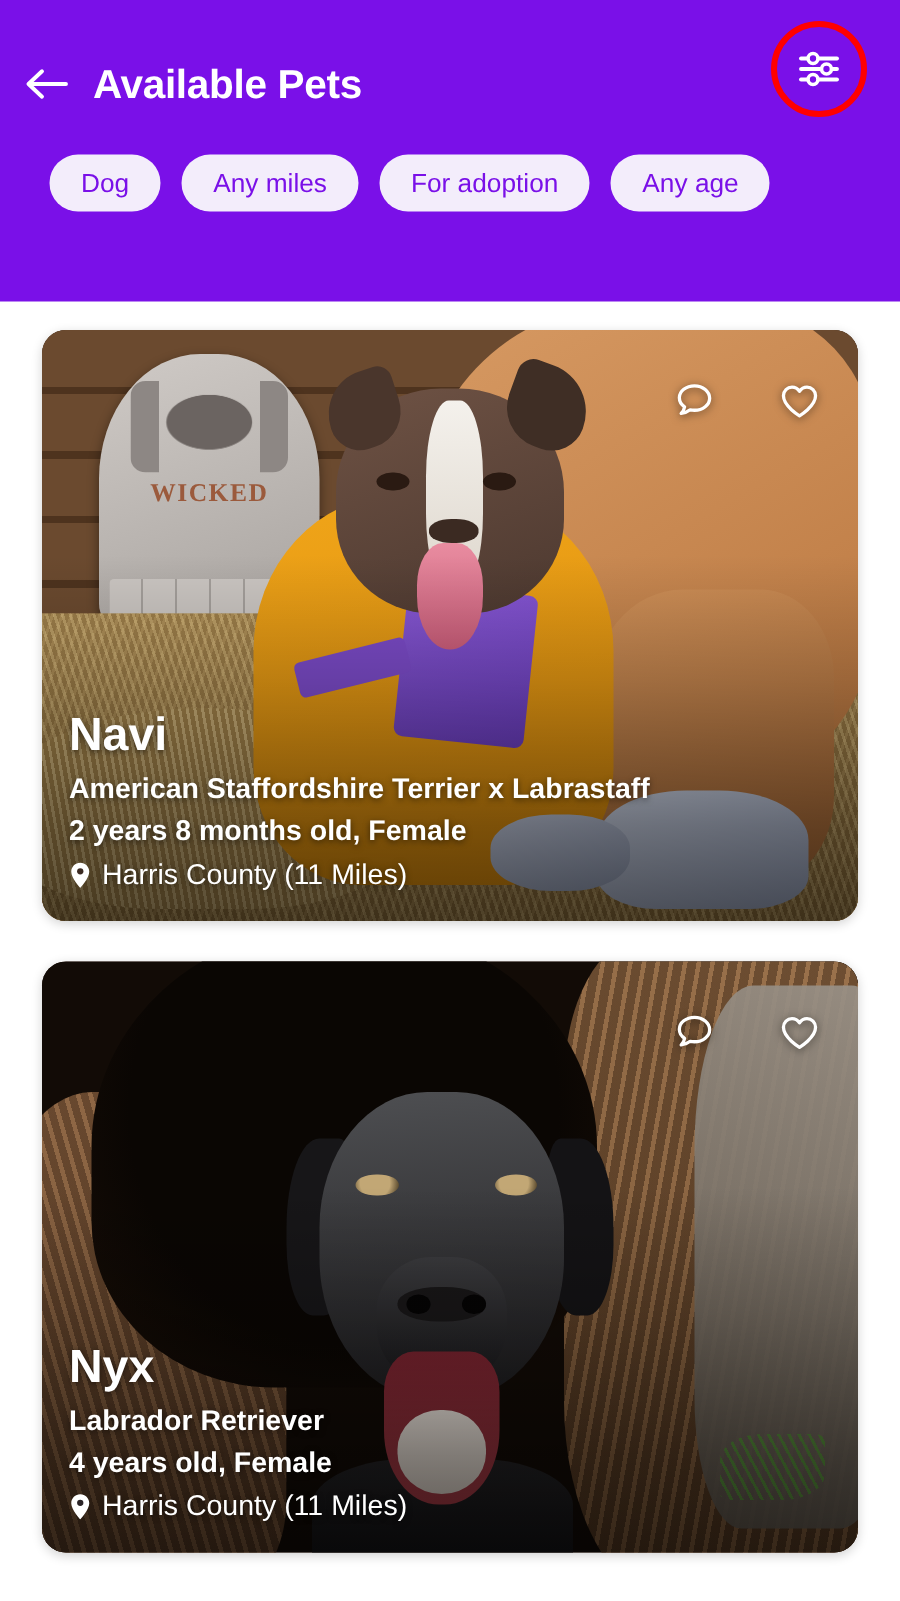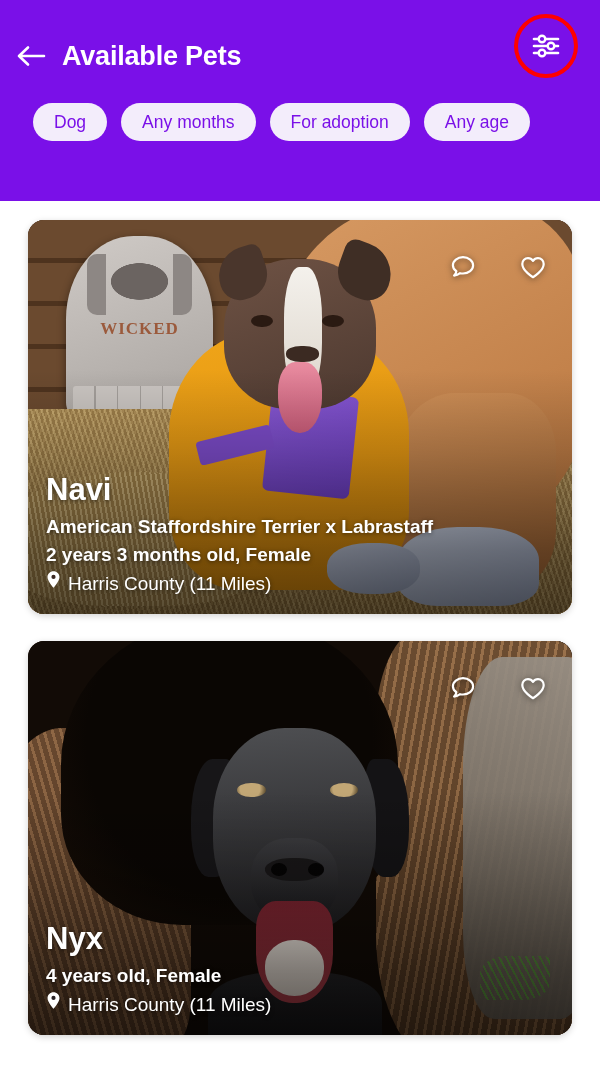--- a/index.html
+++ b/index.html
@@ -319,21 +319,21 @@
     font-size: 31px; font-weight: bold;
     line-height: 1.12;
     margin-bottom: 5px;
   }
   .pet-breed, .pet-age {
     font-size: 19px; font-weight: 700;
     line-height: 1.5;
     white-space: nowrap;
   }
   .pet-loc {
-    display: flex; gap: 7px;
+    display: flex; align-items: center; gap: 7px;
     font-size: 19px; font-weight: 500;
     line-height: 1.5;
   }
   .pin-icon svg { display:block; }
 </style>
 </head>
 <body>
 
 <div class="app">
 
@@ -359,21 +359,21 @@
           <circle cx="11" cy="6" r="3.3" fill="#7A10E8" stroke="#ffffff" stroke-width="2.4"></circle>
           <circle cx="20" cy="13" r="3.3" fill="#7A10E8" stroke="#ffffff" stroke-width="2.4"></circle>
           <circle cx="11" cy="20" r="3.3" fill="#7A10E8" stroke="#ffffff" stroke-width="2.4"></circle>
         </svg>
       </span>
       <span class="filter-ring"></span>
     </div>
 
     <div class="chips">
       <div class="chip">Dog</div>
-      <div class="chip">Any months</div>
+      <div class="chip">Any miles</div>
       <div class="chip">For adoption</div>
       <div class="chip">Any age</div>
     </div>
   </div>
 
   <div class="cards">
 
     <div class="card">
       <div class="photo">
         <div class="p1-wall"></div>
@@ -409,21 +409,21 @@
         <span class="action-icon">
           <svg width="30" height="30" viewBox="0 0 30 30" fill="none">
             <path d="M15 25.2S4.3 18.8 4.3 11.9c0-3.3 2.6-5.8 5.7-5.8 2 0 3.8 1 5 2.8 1.2-1.8 3-2.8 5-2.8 3.1 0 5.7 2.5 5.7 5.8 0 6.9-10.7 13.3-10.7 13.3z" stroke="#ffffff" stroke-width="2.2" stroke-linejoin="round"></path>
           </svg>
         </span>
       </div>
 
       <div class="card-info">
         <div class="pet-name">Navi</div>
         <div class="pet-breed">American Staffordshire Terrier x Labrastaff</div>
-        <div class="pet-age">2 years 3 months old, Female</div>
+        <div class="pet-age">2 years 8 months old, Female</div>
         <div class="pet-loc">
           <span class="pin-icon">
             <svg width="15" height="19" viewBox="0 0 15 19" fill="none">
               <path d="M7.5 1.2c-3.3 0-6 2.6-6 5.9 0 4.4 6 10.7 6 10.7s6-6.3 6-10.7c0-3.3-2.7-5.9-6-5.9z" fill="#ffffff"></path>
               <circle cx="7.5" cy="6.9" r="2.1" fill="#3b2a22"></circle>
             </svg>
           </span>
           <span>Harris County (11 Miles)</span>
         </div>
       </div>
@@ -460,20 +460,21 @@
         </span>
         <span class="action-icon">
           <svg width="30" height="30" viewBox="0 0 30 30" fill="none">
             <path d="M15 25.2S4.3 18.8 4.3 11.9c0-3.3 2.6-5.8 5.7-5.8 2 0 3.8 1 5 2.8 1.2-1.8 3-2.8 5-2.8 3.1 0 5.7 2.5 5.7 5.8 0 6.9-10.7 13.3-10.7 13.3z" stroke="#ffffff" stroke-width="2.2" stroke-linejoin="round"></path>
           </svg>
         </span>
       </div>
 
       <div class="card-info">
         <div class="pet-name">Nyx</div>
+        <div class="pet-breed">Labrador Retriever</div>
         <div class="pet-age">4 years old, Female</div>
         <div class="pet-loc">
           <span class="pin-icon">
             <svg width="15" height="19" viewBox="0 0 15 19" fill="none">
               <path d="M7.5 1.2c-3.3 0-6 2.6-6 5.9 0 4.4 6 10.7 6 10.7s6-6.3 6-10.7c0-3.3-2.7-5.9-6-5.9z" fill="#ffffff"></path>
               <circle cx="7.5" cy="6.9" r="2.1" fill="#2a2326"></circle>
             </svg>
           </span>
           <span>Harris County (11 Miles)</span>
         </div>

